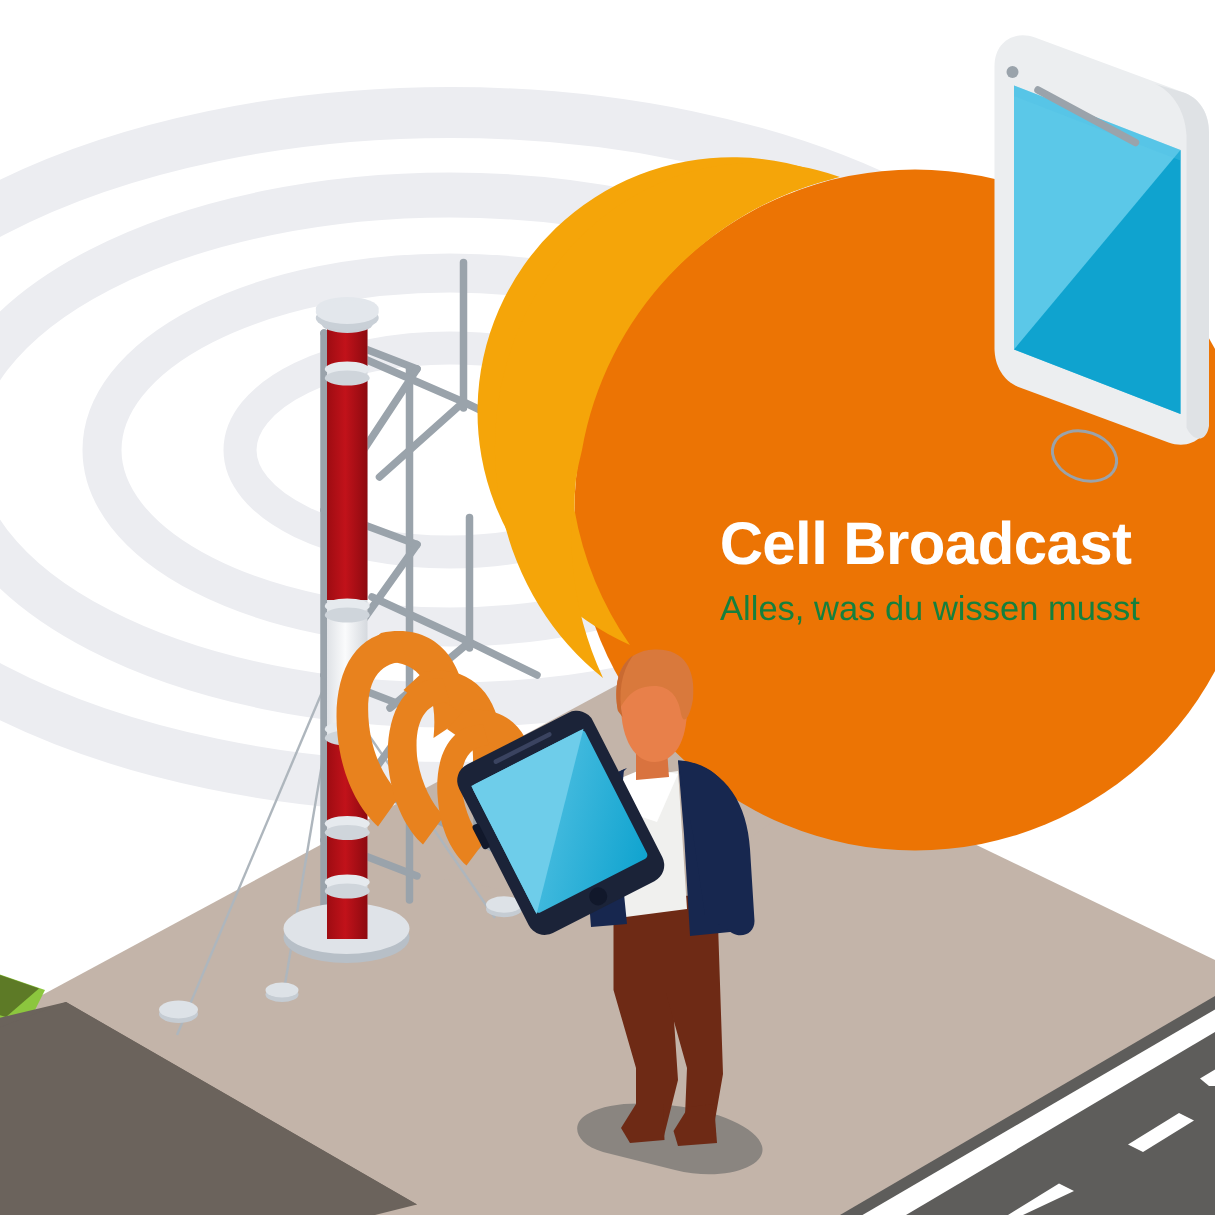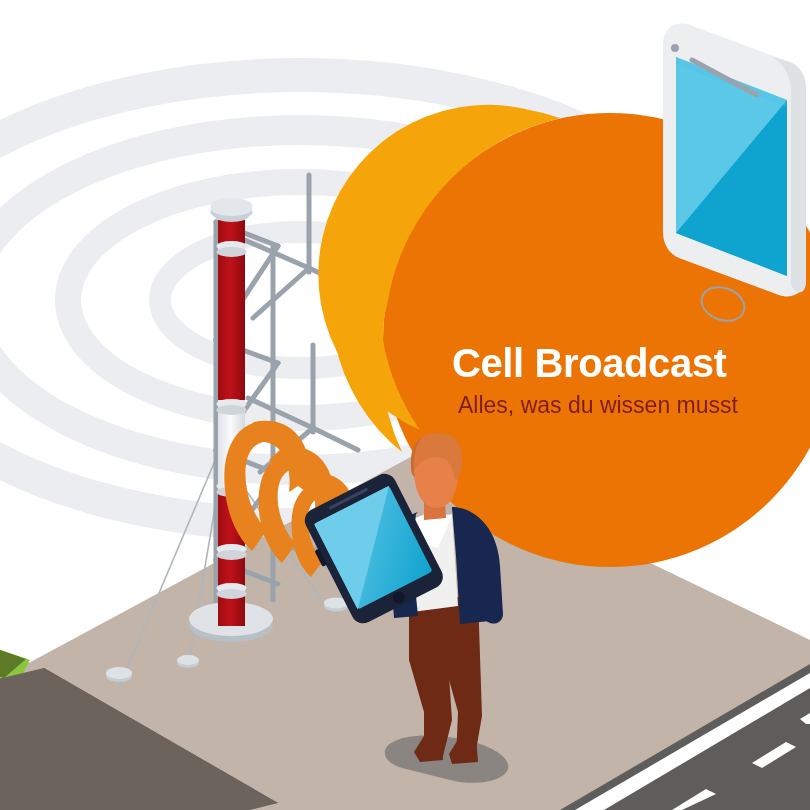--- a/index.html
+++ b/index.html
@@ -22,36 +22,37 @@
     height:810px;
     display:block;
   }
   
   .badge-text{
     position:absolute;
     left:452px;
     top:343px;
     width:330px;
     pointer-events:none;
+    text-align:center;
   }
   .badge-title{
     font-family:"Liberation Sans", sans-serif;
     font-size:40px;
     font-weight:700;
     color:#ffffff;
     letter-spacing:-0.4px;
     line-height:1.0;
     white-space:nowrap;
     margin:0;
   }
   .badge-sub{
     font-family:"Liberation Sans", sans-serif;
     font-size:23px;
     font-weight:400;
-    color:#7f1d1d;
+    color:#15803d;
     line-height:1.0;
     white-space:nowrap;
     margin:11px 0 0 6px;
   }
 </style>
 </head>
 <body>
 
 <div id="stage">
 

